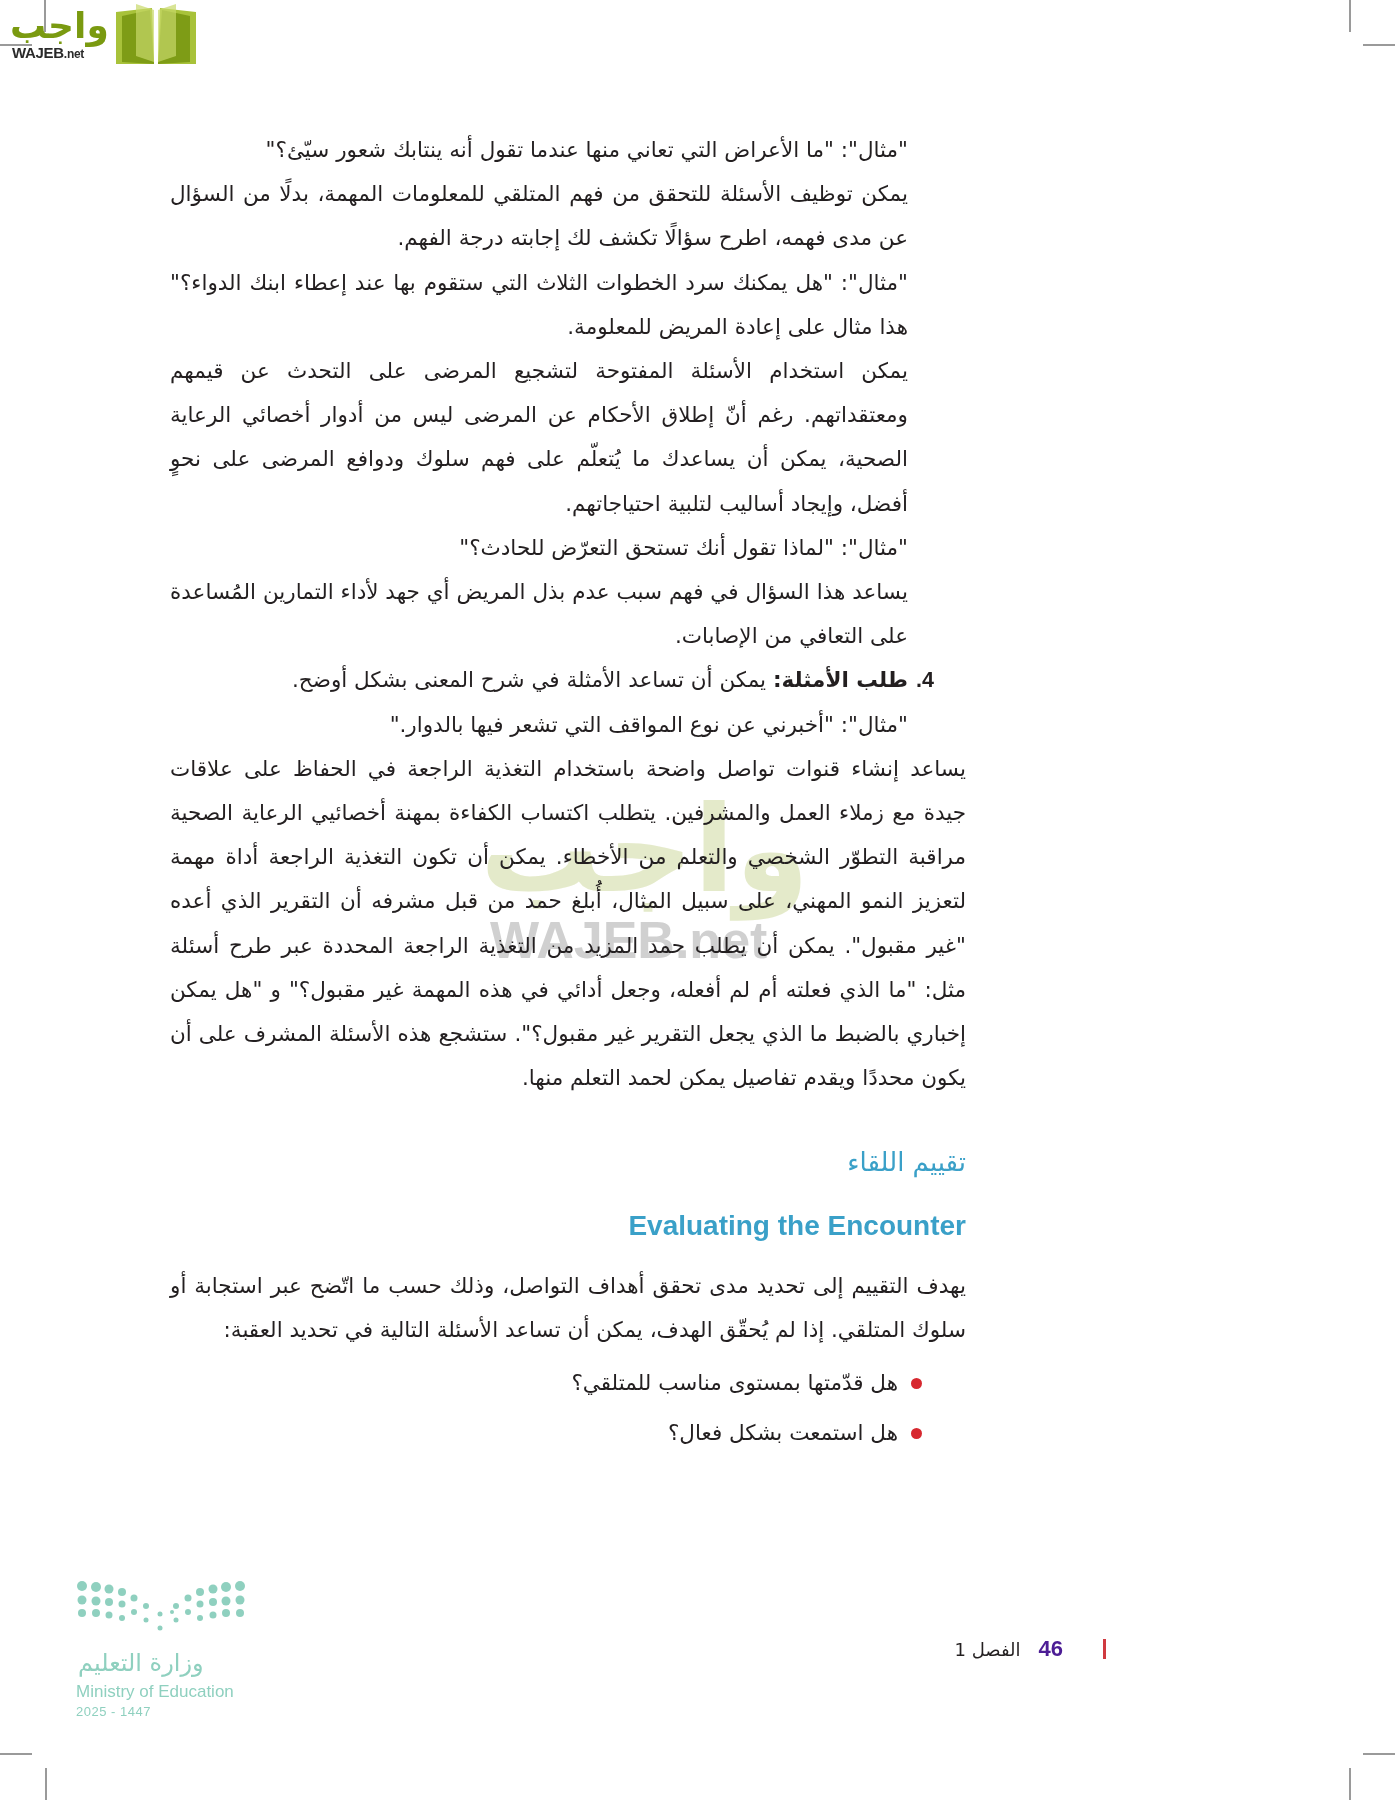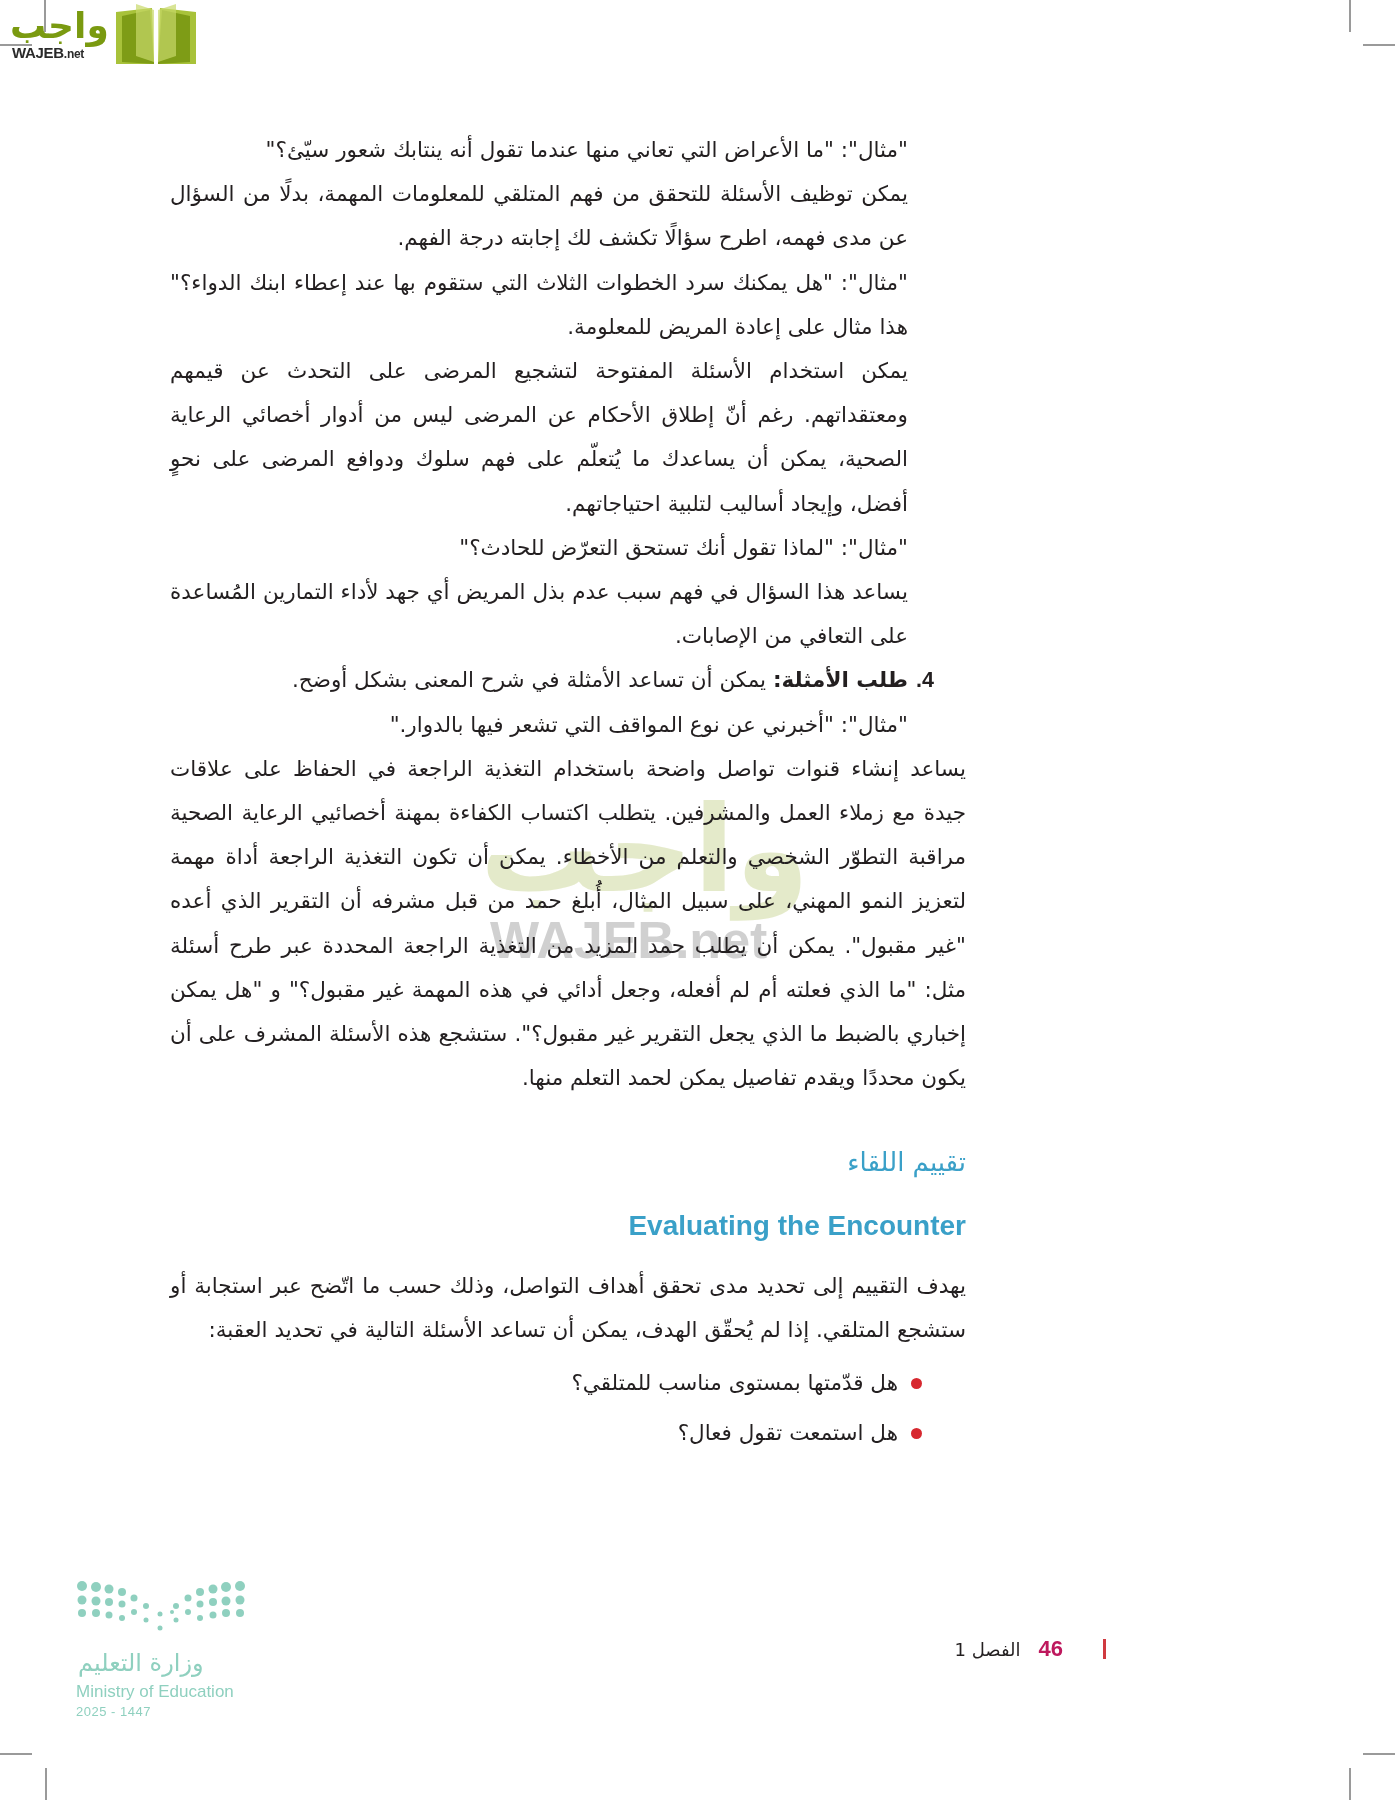--- a/index.html
+++ b/index.html
@@ -30,21 +30,21 @@
     .bullets { list-style: none; margin: 6px 44px 0 0; padding: 0; }
     .bullets li { font-size: 21.5px; line-height: 50px; position: relative; padding-right: 24px; }
     .bullets li .dot { position: absolute; right: 0; top: 20px; width: 11px; height: 11px; border-radius: 50%; background: #d7282f; }
 
     .watermark { position: absolute; left: 450px; top: 790px; width: 330px; height: 190px; pointer-events: none; opacity: 0.35; }
     .watermark .wm-ar { position: absolute; left: 30px; top: -10px; font-size: 120px; font-weight: bold; color: #b5c46a; line-height: 140px; }
     .watermark .wm-en { position: absolute; left: 40px; top: 120px; font-size: 52px; font-weight: bold; color: #7a7a7a; font-family: "Liberation Sans", sans-serif; }
 
     .footer-page { position: absolute; right: 290px; top: 1636px; direction: rtl; display: flex; align-items: center; gap: 18px; }
     .footer-page .bar { width: 3px; height: 20px; background: #d03a40; margin-left: 22px; }
-    .footer-page .pnum { font-family: "Liberation Sans", sans-serif; font-weight: bold; font-size: 22px; color: #be185d; }
+    .footer-page .pnum { font-family: "Liberation Sans", sans-serif; font-weight: bold; font-size: 22px; color: #4c1d95; }
     .footer-page .chapter { font-size: 18px; color: #231f20; }
 
     .moe { position: absolute; left: 76px; top: 1580px; width: 180px; }
     .moe .dots { width: 170px; height: 56px; }
     .moe .moe-ar { font-size: 24px; color: #8fd0bf; direction: rtl; text-align: left; margin-top: 6px; line-height: 34px; padding-left: 2px; }
     .moe .moe-en { font-family: "Liberation Sans", sans-serif; font-size: 17px; color: #8fd0bf; margin-top: 2px; }
     .moe .moe-year { font-family: "Liberation Sans", sans-serif; font-size: 13px; color: #8fd0bf; margin-top: 2px; letter-spacing: 0.5px; }
   </style>
 </head>
 <body>
@@ -87,25 +87,25 @@
   <p class="block list-item" style="margin-right:32px;">
     <span class="num">4.</span><span class="bold">طلب الأمثلة:</span><span> يمكن أن تساعد الأمثلة في شرح المعنى بشكل أوضح.</span>
   </p>
   <p class="block indent">"مثال": "أخبرني عن نوع المواقف التي تشعر فيها بالدوار."</p>
 
   <p class="block">يساعد إنشاء قنوات تواصل واضحة باستخدام التغذية الراجعة في الحفاظ على علاقات جيدة مع زملاء العمل والمشرفين. يتطلب اكتساب الكفاءة بمهنة أخصائيي الرعاية الصحية مراقبة التطوّر الشخصي والتعلم من الأخطاء. يمكن أن تكون التغذية الراجعة أداة مهمة لتعزيز النمو المهني، على سبيل المثال، أُبلغ حمد من قبل مشرفه أن التقرير الذي أعده "غير مقبول". يمكن أن يطلب حمد المزيد من التغذية الراجعة المحددة عبر طرح أسئلة مثل: "ما الذي فعلته أم لم أفعله، وجعل أدائي في هذه المهمة غير مقبول؟" و "هل يمكن إخباري بالضبط ما الذي يجعل التقرير غير مقبول؟". ستشجع هذه الأسئلة المشرف على أن يكون محددًا ويقدم تفاصيل يمكن لحمد التعلم منها.</p>
 
   <h2 class="section-ar">تقييم اللقاء</h2>
   <div class="section-en">Evaluating the Encounter</div>
 
-  <p class="block">يهدف التقييم إلى تحديد مدى تحقق أهداف التواصل، وذلك حسب ما اتّضح عبر استجابة أو ستشجع المتلقي. إذا لم يُحقّق الهدف، يمكن أن تساعد الأسئلة التالية في تحديد العقبة:</p>
+  <p class="block">يهدف التقييم إلى تحديد مدى تحقق أهداف التواصل، وذلك حسب ما اتّضح عبر استجابة أو سلوك المتلقي. إذا لم يُحقّق الهدف، يمكن أن تساعد الأسئلة التالية في تحديد العقبة:</p>
 
   <ul class="bullets">
     <li><span class="dot"></span><span>هل قدّمتها بمستوى مناسب للمتلقي؟</span></li>
-    <li><span class="dot"></span><span>هل استمعت تقول فعال؟</span></li>
+    <li><span class="dot"></span><span>هل استمعت بشكل فعال؟</span></li>
   </ul>
 </div>
 
 <div class="footer-page">
   <span class="bar"></span>
   <span class="pnum">46</span>
   <span class="chapter">الفصل 1</span>
 </div>
 
 <div class="moe">

